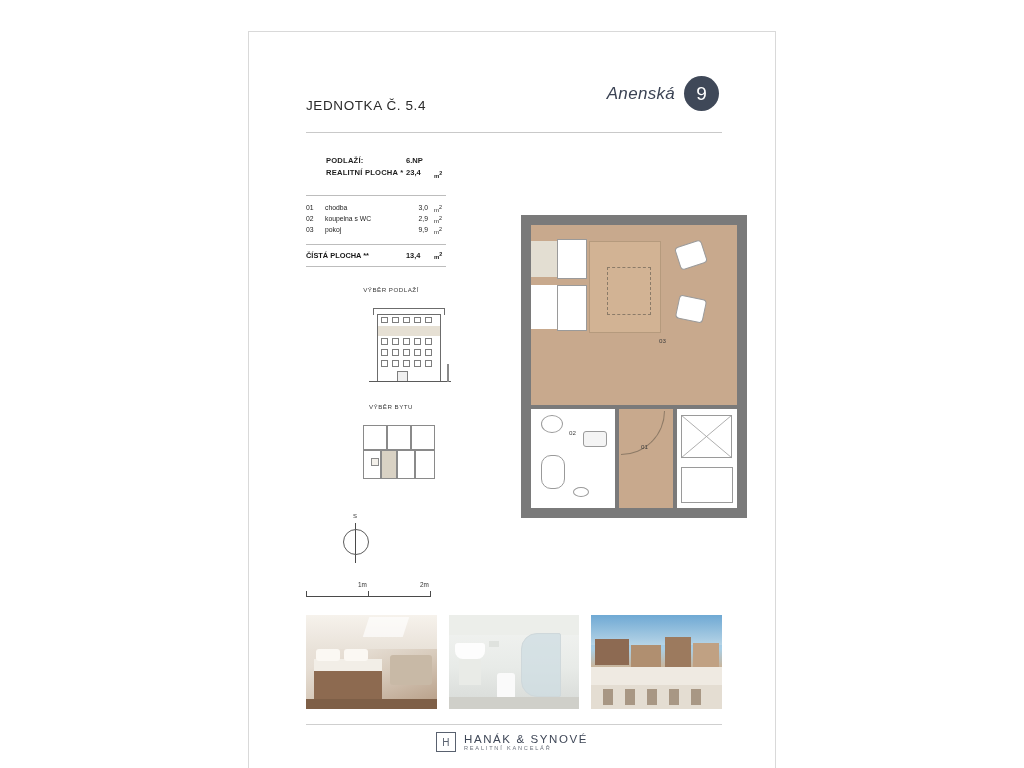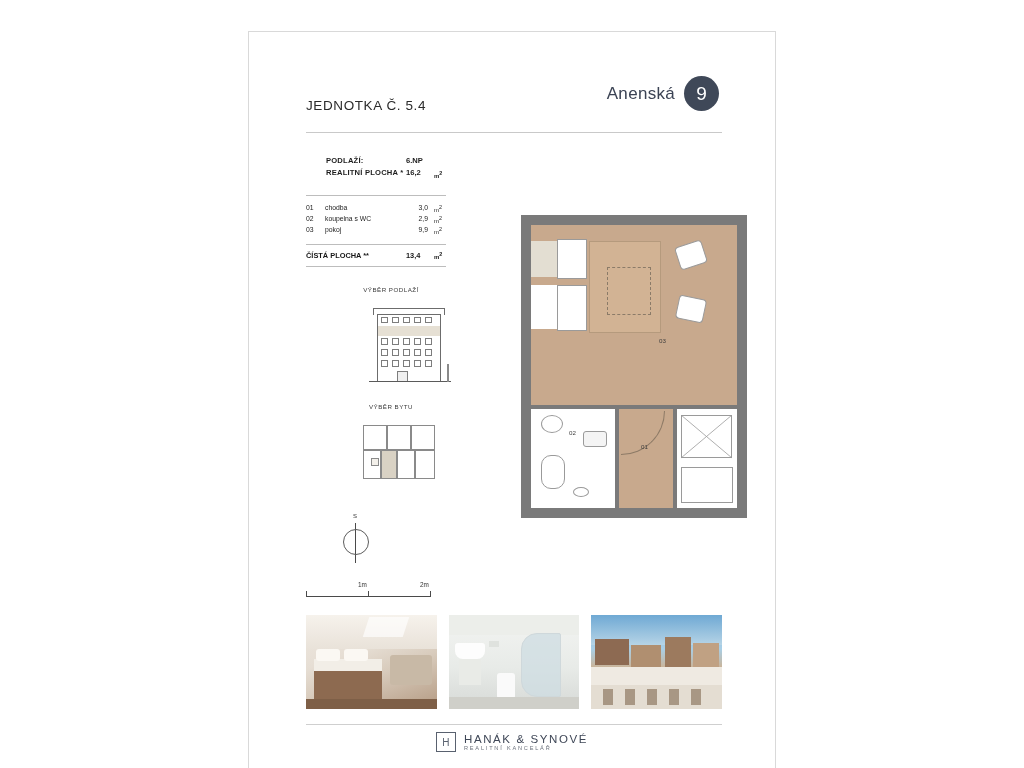--- a/index.html
+++ b/index.html
@@ -21,21 +21,21 @@
   }
   
   .unit-title {
     position:absolute; left:57px; top:66px;
     font-size:13.5px; letter-spacing:.6px; color:#2b2b2b;
   }
   .brand {
     position:absolute; right:56px; top:44px;
     display:flex; align-items:center; gap:9px;
   }
-  .brand-name { font-size:17px; color:#3b4354; letter-spacing:.3px; }
+  .brand-name { font-size:17px; color:#3b4354; letter-spacing:.3px;font-style:italic; }
   .brand-badge {
     width:35px; height:35px; border-radius:50%;
     background:#3f4858; color:#fff;
     display:flex; align-items:center; justify-content:center;
     font-size:19px;
   }
   .rule {
     position:absolute; left:57px; width:416px; height:1px; background:#c9c9c9;
   }
   
@@ -138,21 +138,21 @@
 
   <div class="rule" style="top:100px;"></div>
 
   <div class="spec">
     <div class="row">
       <span class="lbl">PODLAŽÍ:</span>
       <span class="val" style="left:100px;">6.NP</span>
     </div>
     <div class="row">
       <span class="lbl">REALITNÍ PLOCHA *</span>
-      <span class="val" style="left:100px;">16,2</span>
+      <span class="val" style="left:100px;">23,4</span>
       <span class="val unitsq" style="left:128px;">m<sup>2</sup></span>
     </div>
   </div>
 
   <div class="sectline" style="top:163px;"></div>
 
   <div class="numtable">
     <div class="numrow">
       <span class="idx">01</span>
       <span class="nm">chodba</span>

